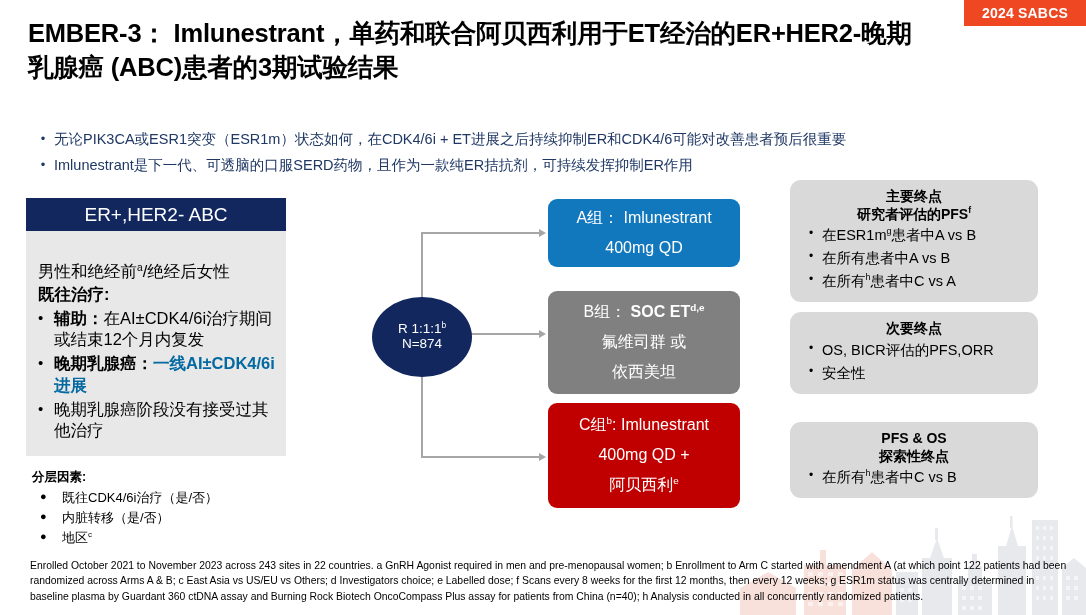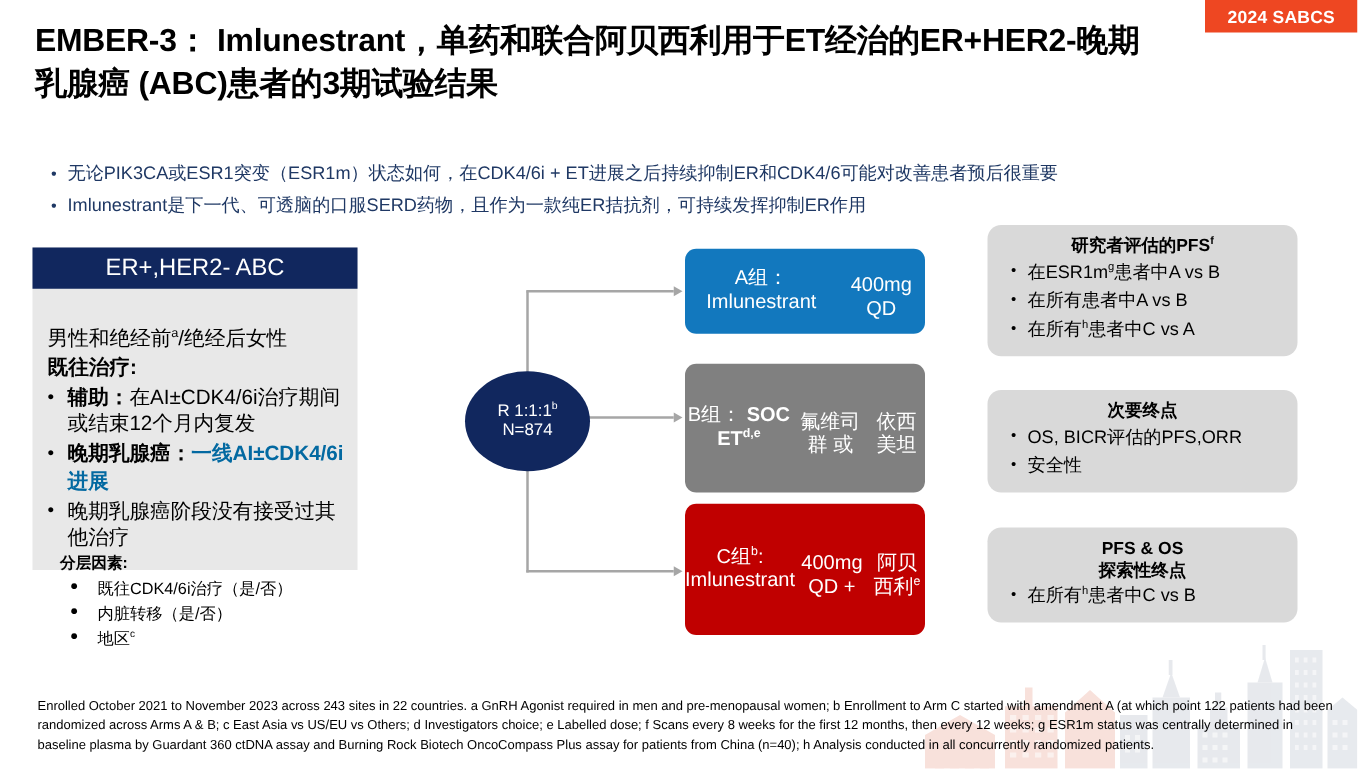--- a/index.html
+++ b/index.html
@@ -50,21 +50,21 @@
   .left-body { padding: 30px 10px 0 12px; color: #000; font-size: 16.5px; line-height: 1.32; }
   .lb-line { margin-bottom: 1px; }
   .bold { font-weight: bold; }
   .red { color: #0369a1; font-weight: bold; }
   .lb-bullet { display: flex; align-items: flex-start; margin-top: 2px; }
   .lb-dot { flex: 0 0 16px; font-size: 15px; line-height: 1.32; }
   .lb-text { flex: 1; }
   sup { font-size: 0.62em; vertical-align: super; line-height: 0; }
 
   
-  .strat { position: absolute; left: 32px; top: 442px; width: 330px; margin-left: 16px; }
+  .strat { position: absolute; left: 32px; top: 469px; width: 330px; }
   .strat-title { font-size: 12.5px; font-weight: bold; color: #000; margin-bottom: 2px; }
   .strat-row { display: flex; align-items: flex-start; font-size: 13px; color: #000; line-height: 1.52; }
   .strat-dot { flex: 0 0 30px; font-size: 11px; padding-left: 8px; }
 
   
   .oval {
     position: absolute; left: 372px; top: 297px;
     width: 100px; height: 80px; border-radius: 50%;
     background: #11275e; color: #ffffff;
     display: flex; flex-direction: column; align-items: center; justify-content: center;
@@ -76,21 +76,21 @@
   .conn { position: absolute; background: #a6a6a6; }
   .arrow-head {
     position: absolute; width: 0; height: 0;
     border-top: 4px solid transparent; border-bottom: 4px solid transparent;
     border-left: 7px solid #a6a6a6;
   }
 
   
   .arm {
     position: absolute; left: 548px; border-radius: 9px;
-    color: #ffffff; display: flex; flex-direction: row;
+    color: #ffffff; display: flex; flex-direction: column;
     align-items: center; justify-content: center; text-align: center;
   }
   .arm-line { line-height: 1.18; }
   #arm-a { top: 199px; width: 192px; height: 68px; background: #1278be; font-size: 16px; }
   #arm-b { top: 291px; width: 192px; height: 103px; background: #808080; font-size: 16px; }
   #arm-c { top: 403px; width: 192px; height: 105px; background: #c00000; font-size: 16px; }
   .arm-line + .arm-line { margin-top: 11px; }
 
   
   .card {
@@ -208,20 +208,21 @@
   </div>
 
   <div class="arm" id="arm-c">
     <div class="arm-line"><span>C组</span><sup>b</sup><span>: Imlunestrant</span></div>
     <div class="arm-line">400mg QD +</div>
     <div class="arm-line"><span>阿贝西利</span><sup>e</sup></div>
   </div>
 
   <div class="card" id="card-primary">
     <div class="card-title">
+      <div>主要终点</div>
       <div><span>研究者评估的PFS</span><sup>f</sup></div>
     </div>
     <div class="card-row">
       <div class="card-dot">•</div>
       <div><span>在ESR1m</span><sup>g</sup><span>患者中A vs B</span></div>
     </div>
     <div class="card-row">
       <div class="card-dot">•</div>
       <div>在所有患者中A vs B</div>
     </div>

